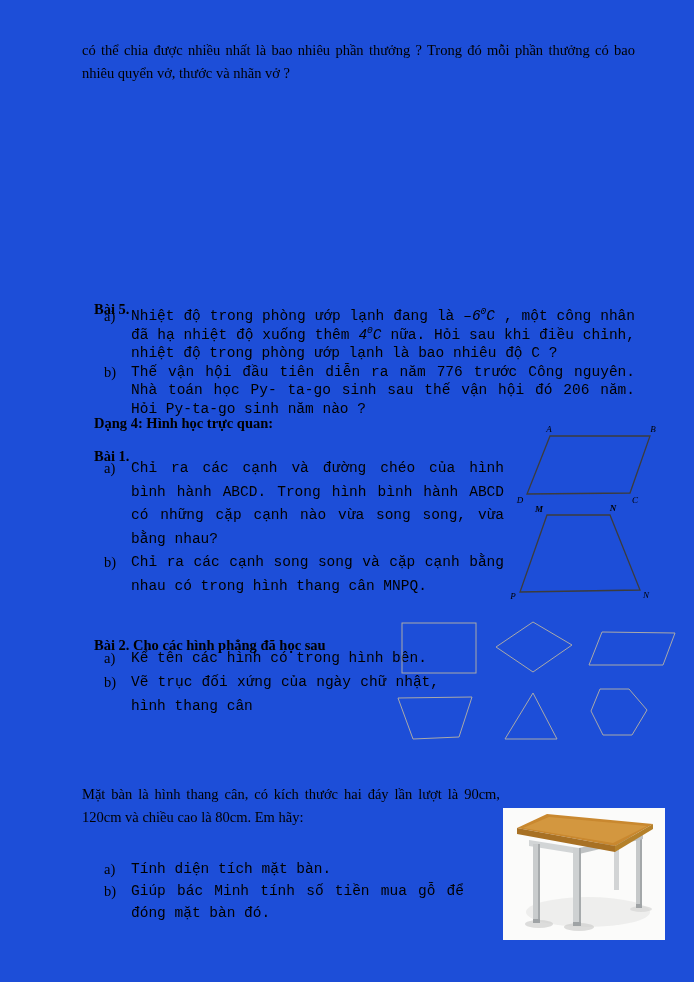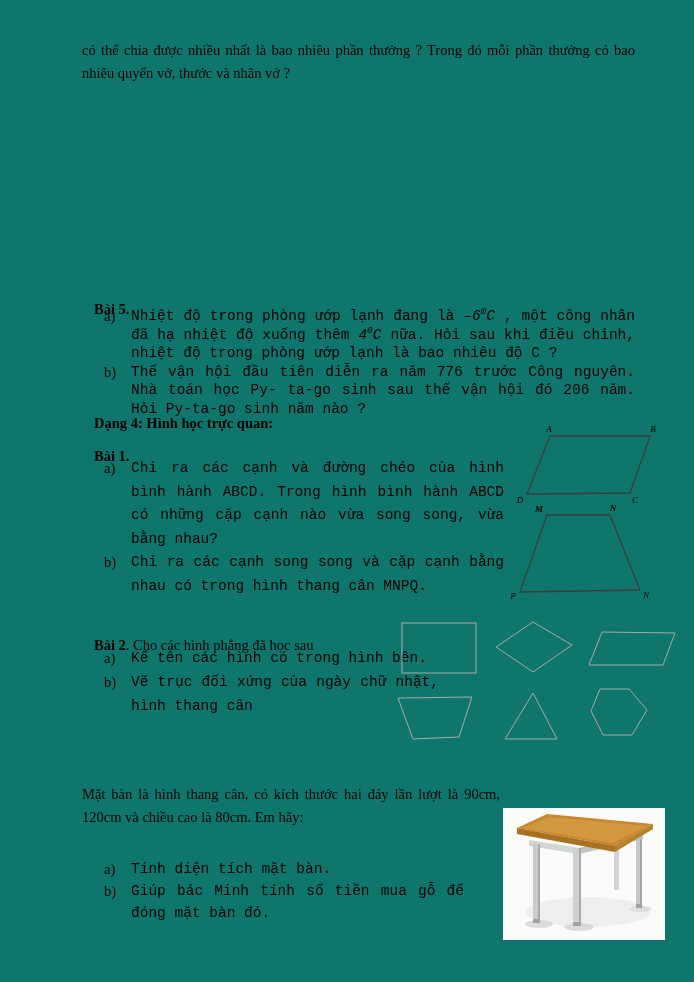--- a/index.html
+++ b/index.html
@@ -1,16 +1,16 @@
 <!DOCTYPE html>
 <html><head>
 <meta charset="utf-8">
 <style>
   html,body{margin:0;padding:0;background:#ffffff;}
-  .page{position:relative;width:694px;height:982px;background:#0f766e;
+  .page{position:relative;width:694px;height:982px;background:#1d4ed8;
         font-family:"Liberation Serif","DejaVu Serif",serif;font-size:14.5px;color:#000;overflow:hidden;}
   .para{position:absolute;left:82px;width:553px;margin:0;text-align:justify;line-height:22.5px;}
   .heading{position:absolute;left:82px;margin:12px;font-weight:700;line-height:18px;}
   .underline{}
   .list{position:absolute;left:104px;}
   .li{display:flex;align-items:flex-start;}
   .marker{flex:0 0 27px;}
   .litext{flex:1;text-align:justify;font-family:Liberation Mono, monospace;}
   .math{font-style:italic;}
   sup{font-size:9.5px;line-height:0;}
@@ -65,21 +65,21 @@
     </g>
     <g>
       <polygon class="shape-dark" points="42,95 105,95 135,170 15,172"></polygon>
       <text class="vlabel" x="34" y="92" text-anchor="middle" style="font-weight:700">M</text>
       <text class="vlabel" x="108" y="91" text-anchor="middle" style="font-weight:700">N</text>
       <text class="vlabel" x="8" y="179" text-anchor="middle">P</text>
       <text class="vlabel" x="141" y="178" text-anchor="middle">N</text>
     </g>
   </svg>
 
-  <p class="heading" style="top:624px"><b>Bài 2</b><span style="font-weight:400">. Cho các hình phẳng đã học sau</span></p>
+  <p class="heading" style="top:624px"><b>Bài 2</b><span style="font-weight:700">. Cho các hình phẳng đã học sau</span></p>
   <div class="list" style="top:646px;width:335px;line-height:24px">
     <div class="li">
       <span class="marker">a)</span>
       <span class="litext">Kể tên các hình có trong hình bên.</span>
     </div>
     <div class="li">
       <span class="marker">b)</span>
       <span class="litext">Vẽ trục đối xứng của ngày chữ nhật, hình thang cân</span>
     </div>
   </div>

